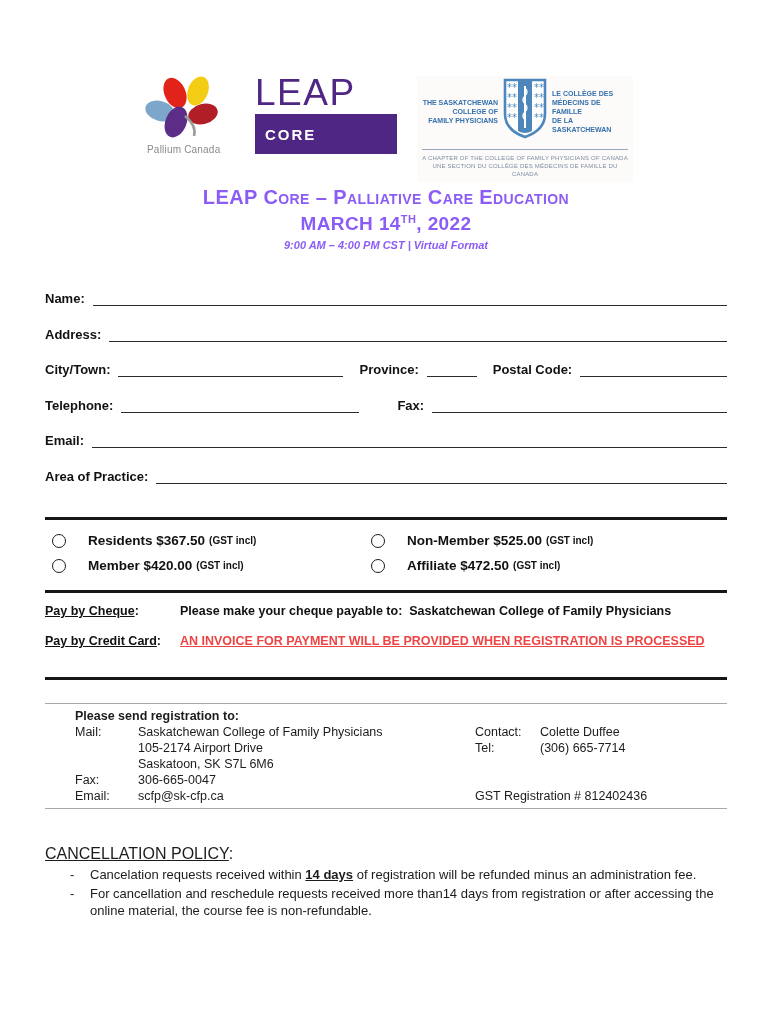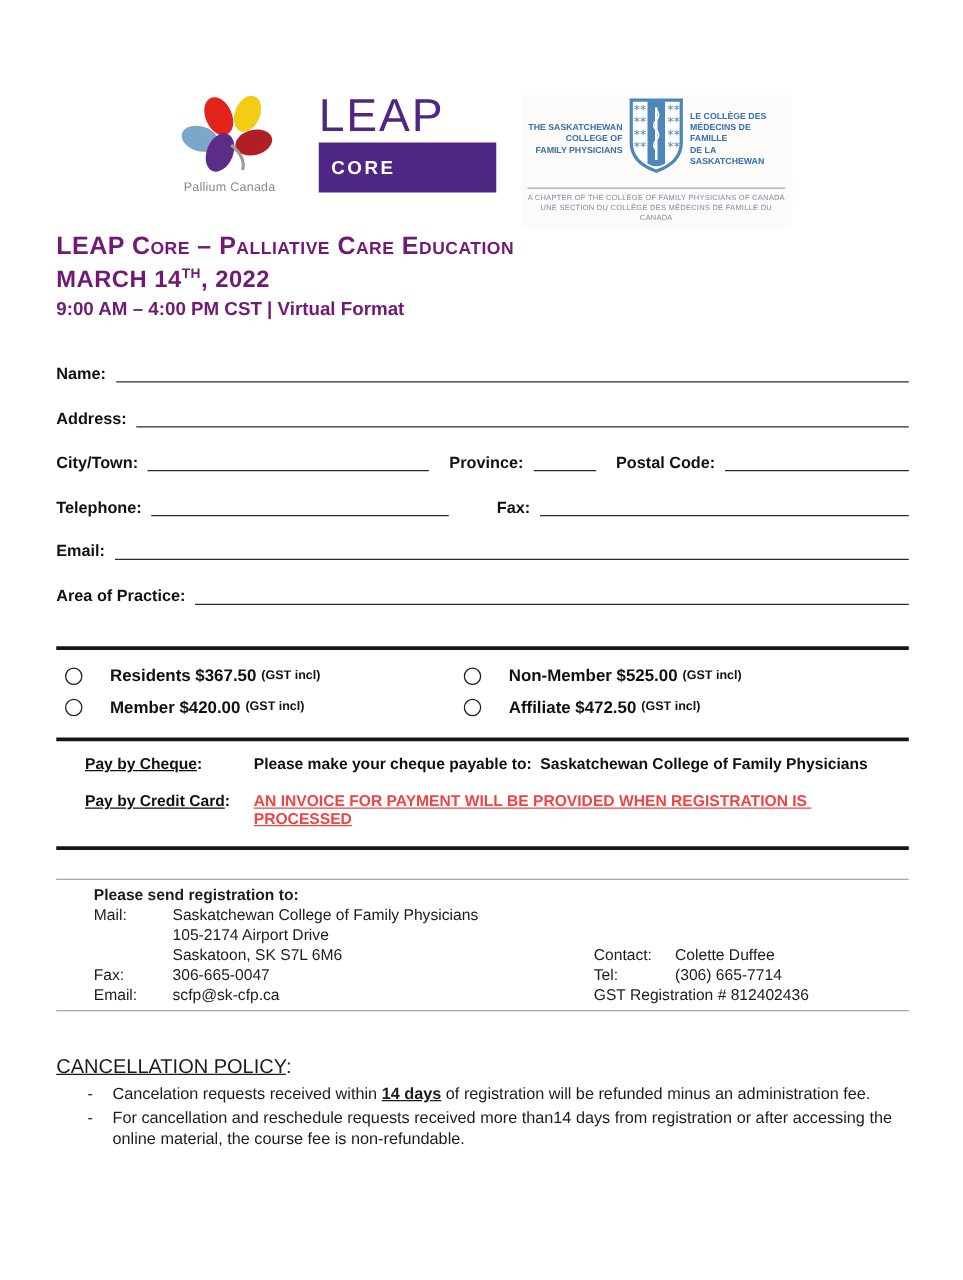--- a/index.html
+++ b/index.html
@@ -22,25 +22,25 @@
   .scfp-logo { position:absolute; left:372px; top:2px; width:216px; background:#fcfbfa; padding:2px 3px 4px 3px; }
   .scfp-top { display:flex; align-items:center; justify-content:center; }
   .scfp-name { font-size:7px; font-weight:700; color:#3670AD; line-height:9px; width:80px; }
   .scfp-name.left  { text-align:right; }
   .scfp-name.right { text-align:left; }
   .scfp-crest { margin:0 4px; flex:0 0 auto; }
   .scfp-divider { border-top:1px solid #98a8ba; margin:5px 2px 4px 2px; }
   .scfp-footer { font-size:6px; color:#7d8da0; text-align:center; line-height:8px; letter-spacing:0.2px; }
 
   
-  #title { top:186px; text-align:left; color:#701a75; }
+  #title { top:186px; text-align:center; color:#8b5cf6; }
   .title-line1 { font-size:20px; font-weight:700; font-variant:small-caps; letter-spacing:0.4px; }
   .title-line2 { font-size:19px; font-weight:700; margin-top:4px; letter-spacing:0.4px; }
   .title-line2 .sup { font-size:11px; vertical-align:super; }
-  .title-line3 { font-size:15px; font-weight:700; margin-top:4px; }
+  .title-line3 { font-size:11px; font-weight:700; margin-top:4px;font-style:italic; }
 
   
   #form-fields { top:290px; }
   .form-row { display:flex; align-items:center; height:17px; margin-bottom:18.5px; }
   .form-label { font-weight:700; font-size:13px; white-space:nowrap; padding-right:8px; }
   .form-label.mid { padding-left:16px; }
   .field-line { border-bottom:1.5px solid #2b2b2b; height:15px; }
   .flex1 { flex:1 1 auto; }
 
   
@@ -48,30 +48,30 @@
 
   
   #fee-options { top:533px; display:grid; grid-template-columns:319px 1fr; row-gap:10px; }
   .fee-option { display:flex; align-items:center; padding-left:7px; }
   .radio { width:14px; height:14px; border:1.7px solid #1c1c1c; border-radius:50%; background:#fff; flex:0 0 auto; }
   .fee-label { font-weight:700; font-size:13.5px; margin-left:22px; white-space:nowrap; }
   .fee-gst { font-weight:700; font-size:10px; margin-left:4px; white-space:nowrap; }
 
   
   #payment { top:604px; }
-  .pay-row { display:grid; grid-template-columns:135px 1fr; margin-bottom:16px; align-items:baseline;margin-left:23px; }
+  .pay-row { display:grid; grid-template-columns:135px 1fr; margin-bottom:16px; align-items:baseline; }
   .pay-label { font-weight:700; font-size:12.5px; white-space:nowrap; }
   .pay-label .u { text-decoration:underline; }
   .pay-text { font-weight:700; font-size:12.5px; white-space:pre-wrap; }
   .pay-text.red { color:#ef4444;text-decoration:underline; }
 
   
   #registration { top:703px; border-top:1px solid #a8a8a8; border-bottom:1px solid #a8a8a8;
                   padding:4px 0 4px 30px; font-size:12.5px; line-height:16px; color:#1c1c1c; }
-  .reg-grid { display:flex;align-items:flex-end; }
+  .reg-grid { display:flex; }
   .reg-left { width:400px; }
   .reg-header { font-weight:700; font-size:12.5px; }
   .reg-row { display:flex; }
   .reg-label { width:63px; flex:0 0 auto; }
   .reg-right { flex:1 1 auto; display:flex; flex-direction:column; }
   .reg-rrow { display:flex; }
   .reg-rlabel { width:65px; flex:0 0 auto; }
   .reg-gst { margin-top:auto; }
 
   

